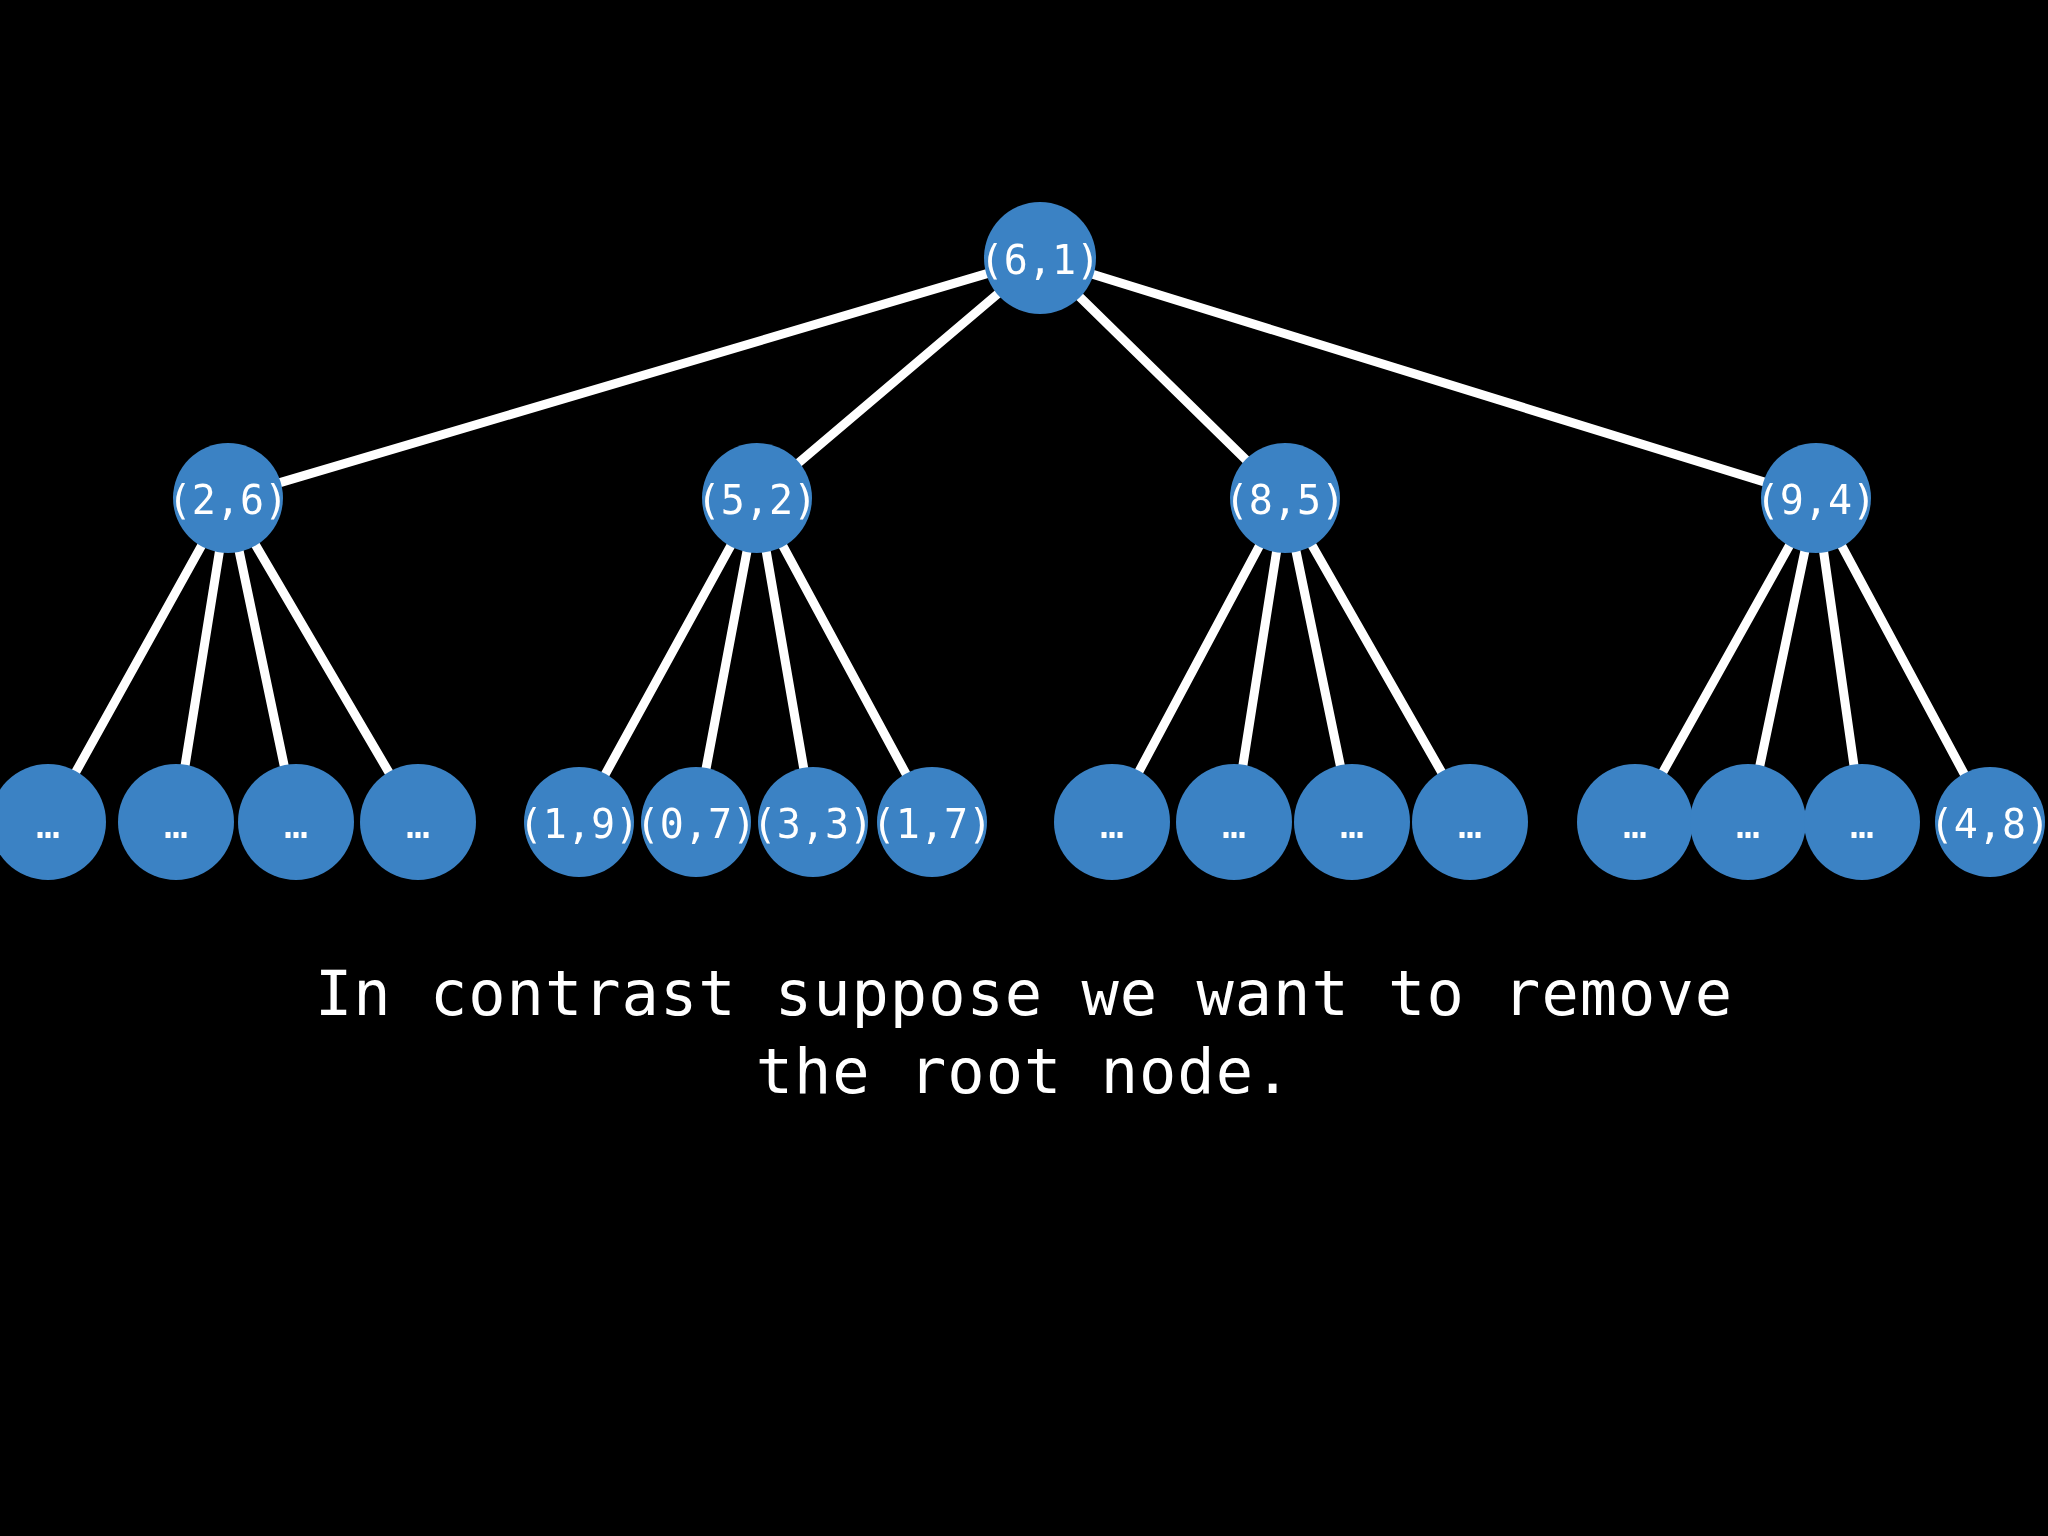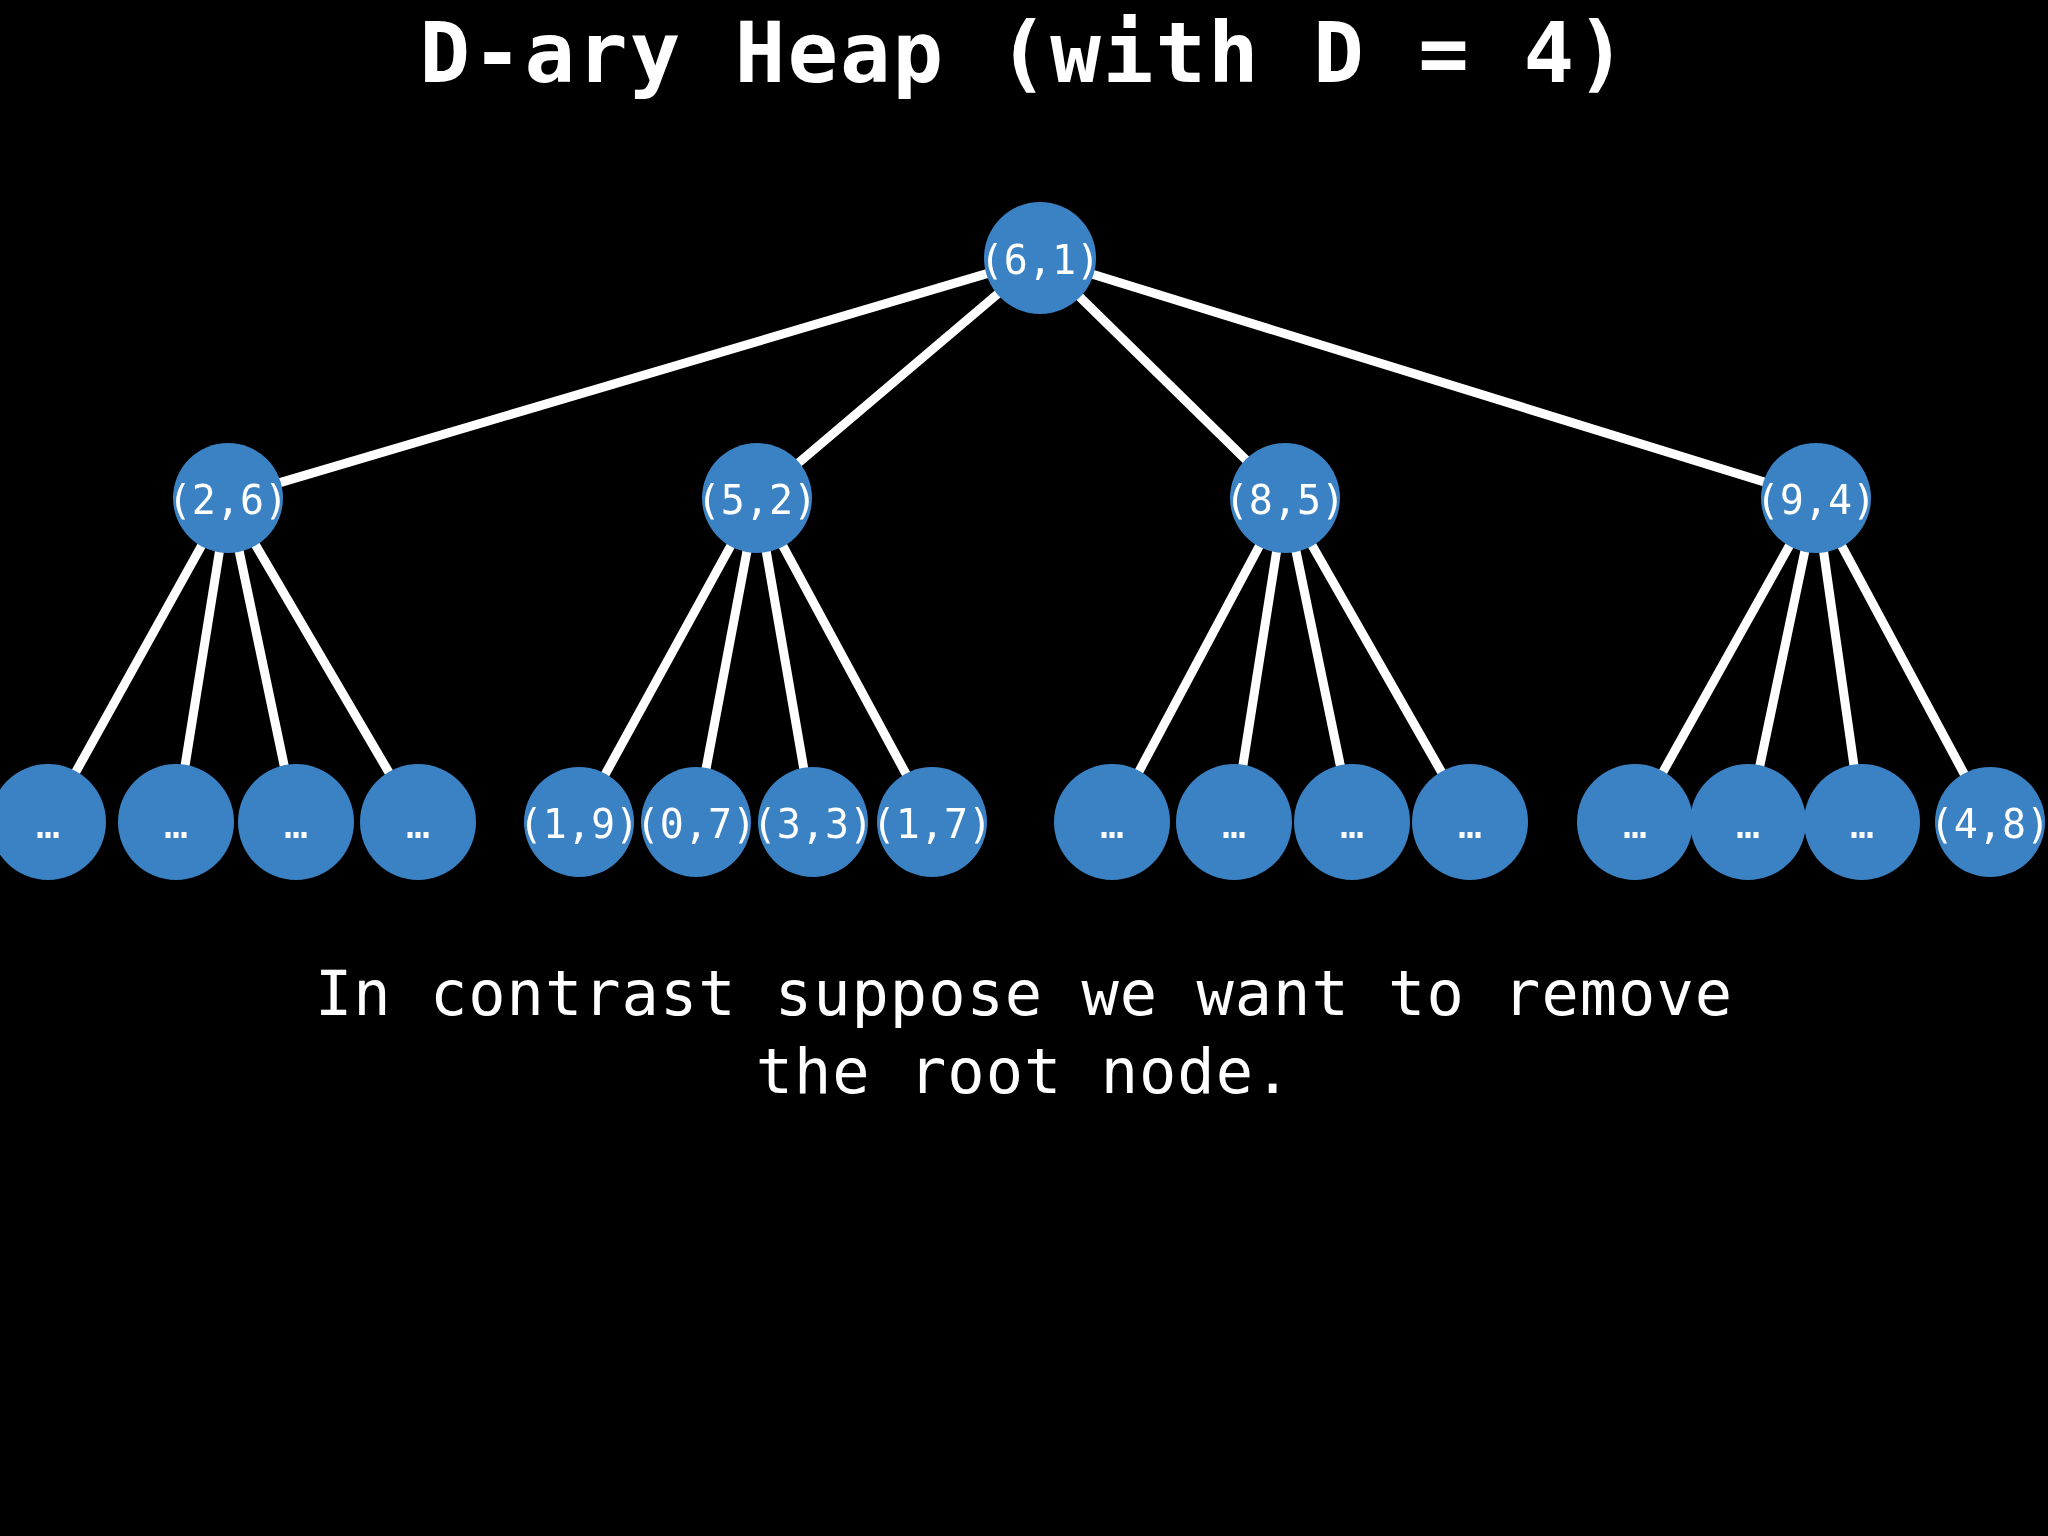--- a/index.html
+++ b/index.html
@@ -70,21 +70,20 @@
     color: #ffffff;
     white-space: pre-line;
     letter-spacing: 1px;
   }
 </style>
 </head>
 <body>
 
 <div id="slide">
 
-  <div id="title">D-ary Heap (with D = 4)</div>
 
   <svg id="graph" viewBox="0 0 2048 1536">
     <g id="edges-layer">
         <line x1="992.0505735937206" y1="272.1722442580136" x2="274.9904378781538" y2="484.1112006271467" class="edge-line" stroke="#ffffff"></line>
         <line x1="1001.8664869082436" y1="290.3393750601468" x2="794.3708428299212" y2="466.30741244105616" class="edge-line" stroke="#ffffff"></line>
         <line x1="1075.717929068756" y1="292.98899174082214" x2="1249.9964295126192" y2="463.7107880939943" class="edge-line" stroke="#ffffff"></line>
         <line x1="1087.7676052057343" y1="272.7734861461034" x2="1769.1877468983805" y2="483.5219835768187" class="edge-line" stroke="#ffffff"></line>
         <line x1="204.20349637224703" y1="540.8337065299554" x2="73.25343242128886" y2="776.5438216416801" class="edge-line" stroke="#ffffff"></line>
         <line x1="220.23517092400002" y1="546.380858088923" x2="184.24022677453058" y2="770.657048558694" class="edge-line" stroke="#ffffff"></line>
         <line x1="238.06467407488074" y1="545.9552117685495" x2="285.3191213899225" y2="771.1087548578658" class="edge-line" stroke="#ffffff"></line>

